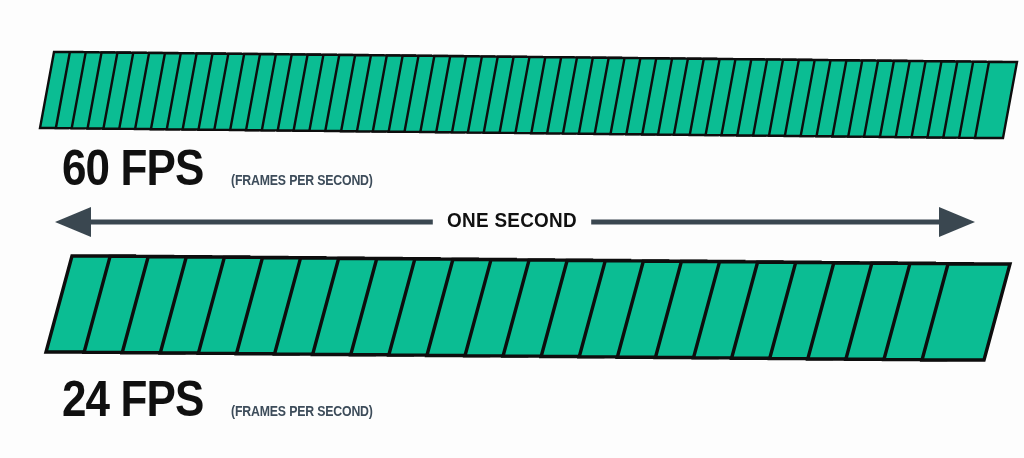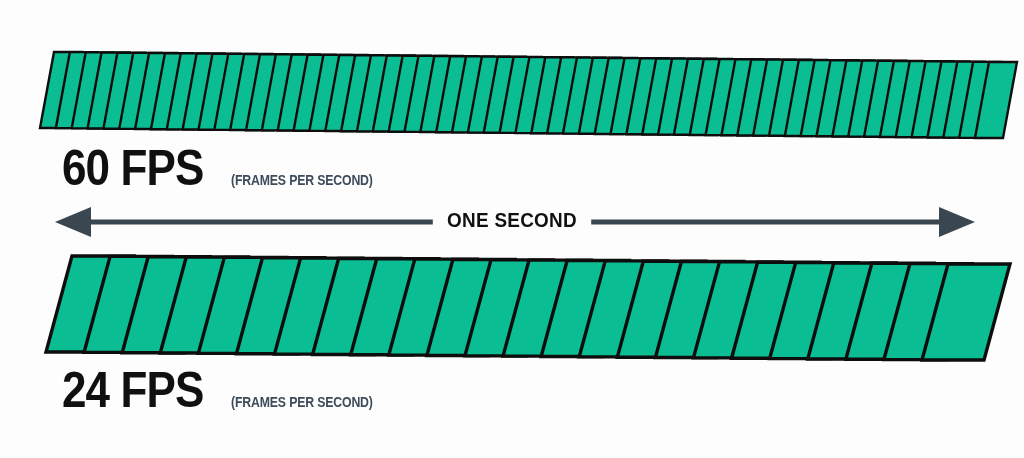--- a/index.html
+++ b/index.html
@@ -30,21 +30,21 @@
   #strip-24 { left: 0; top: 240px; width: 1024px; height: 130px; }
   #arrow-svg { position: absolute; left: 0; top: 190px; width: 1024px; height: 70px; }
 
   .label-row {
     position: absolute;
     display: flex;
     align-items: baseline;
     white-space: nowrap;
   }
   #label-60 { left: 62px; top: 143px; }
-  #label-24 { left: 62px; top: 365px; text-align: center; }
+  #label-24 { left: 62px; top: 374px; text-align: center; }
 
   .fps-big {
     font-family: "Liberation Sans Narrow", "Liberation Sans", sans-serif;
     font-weight: 700;
     font-size: 50px;
     line-height: 1;
     letter-spacing: -1px;
     color: #101010;
     transform: scaleX(0.88);
     transform-origin: left bottom;

